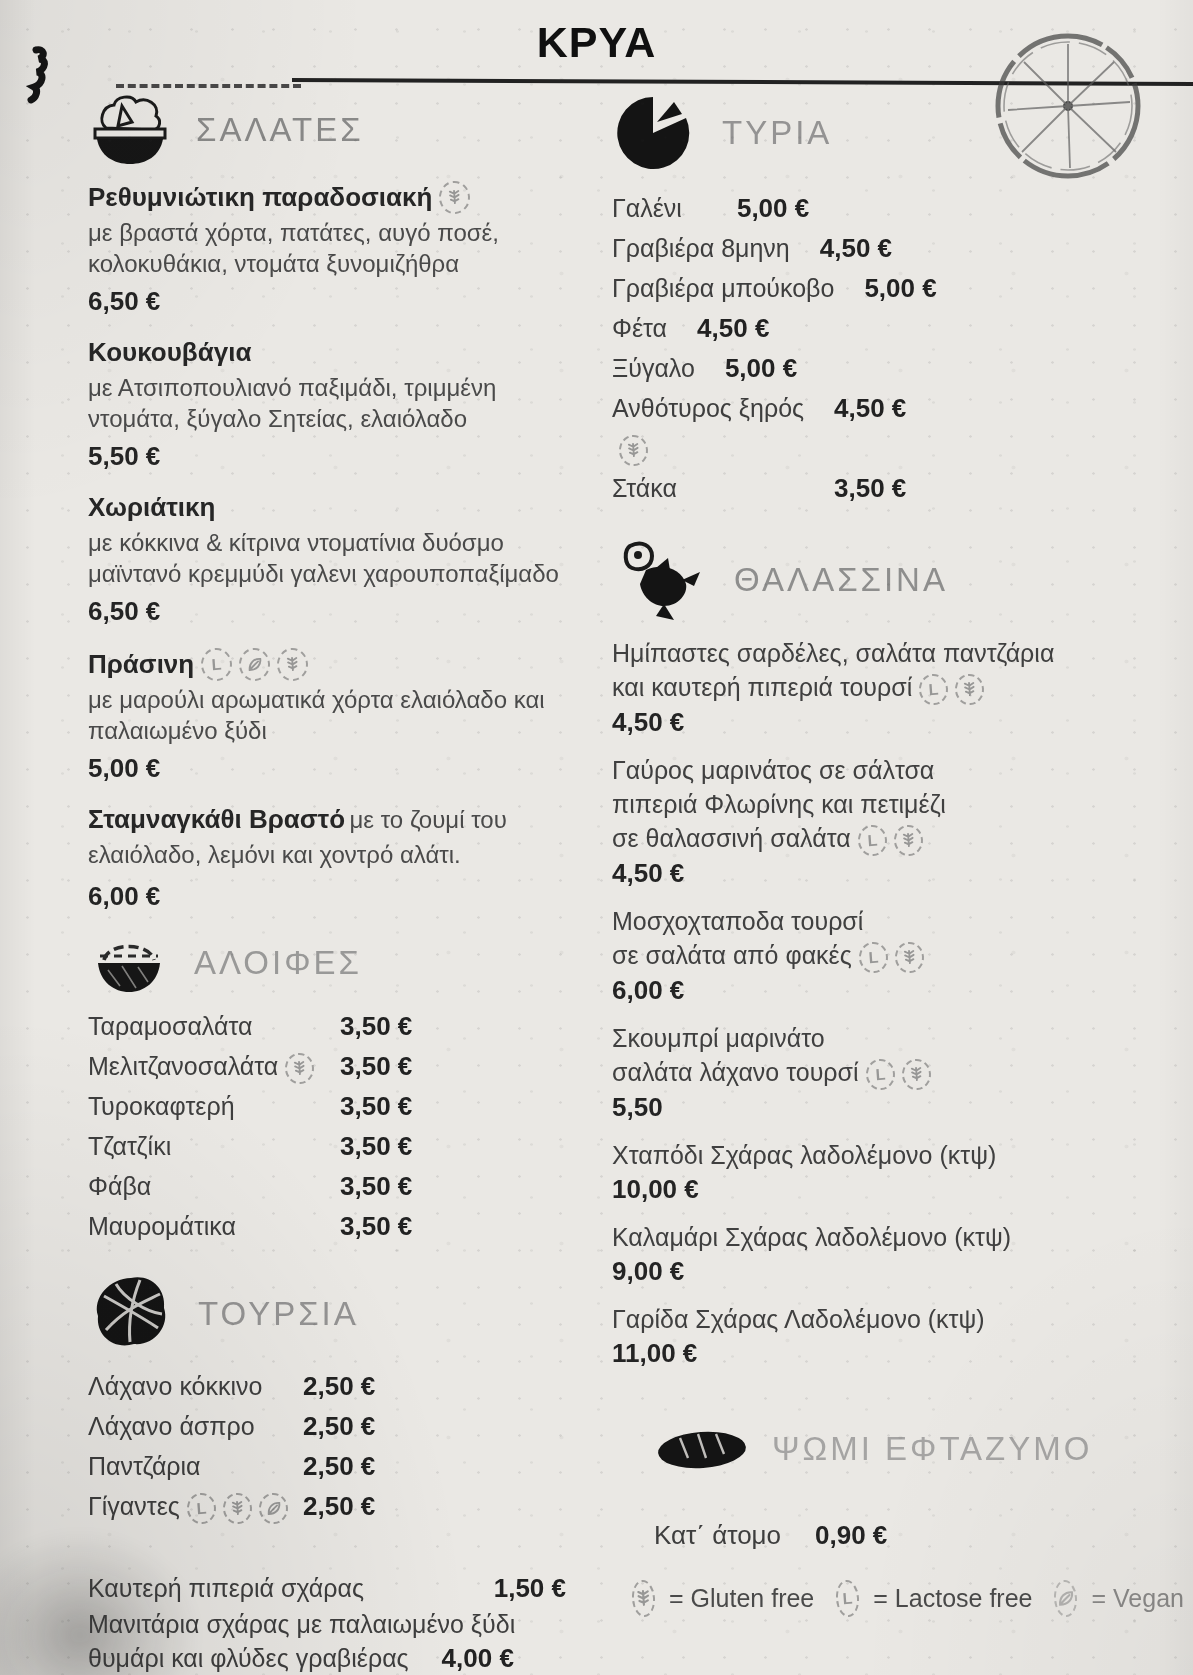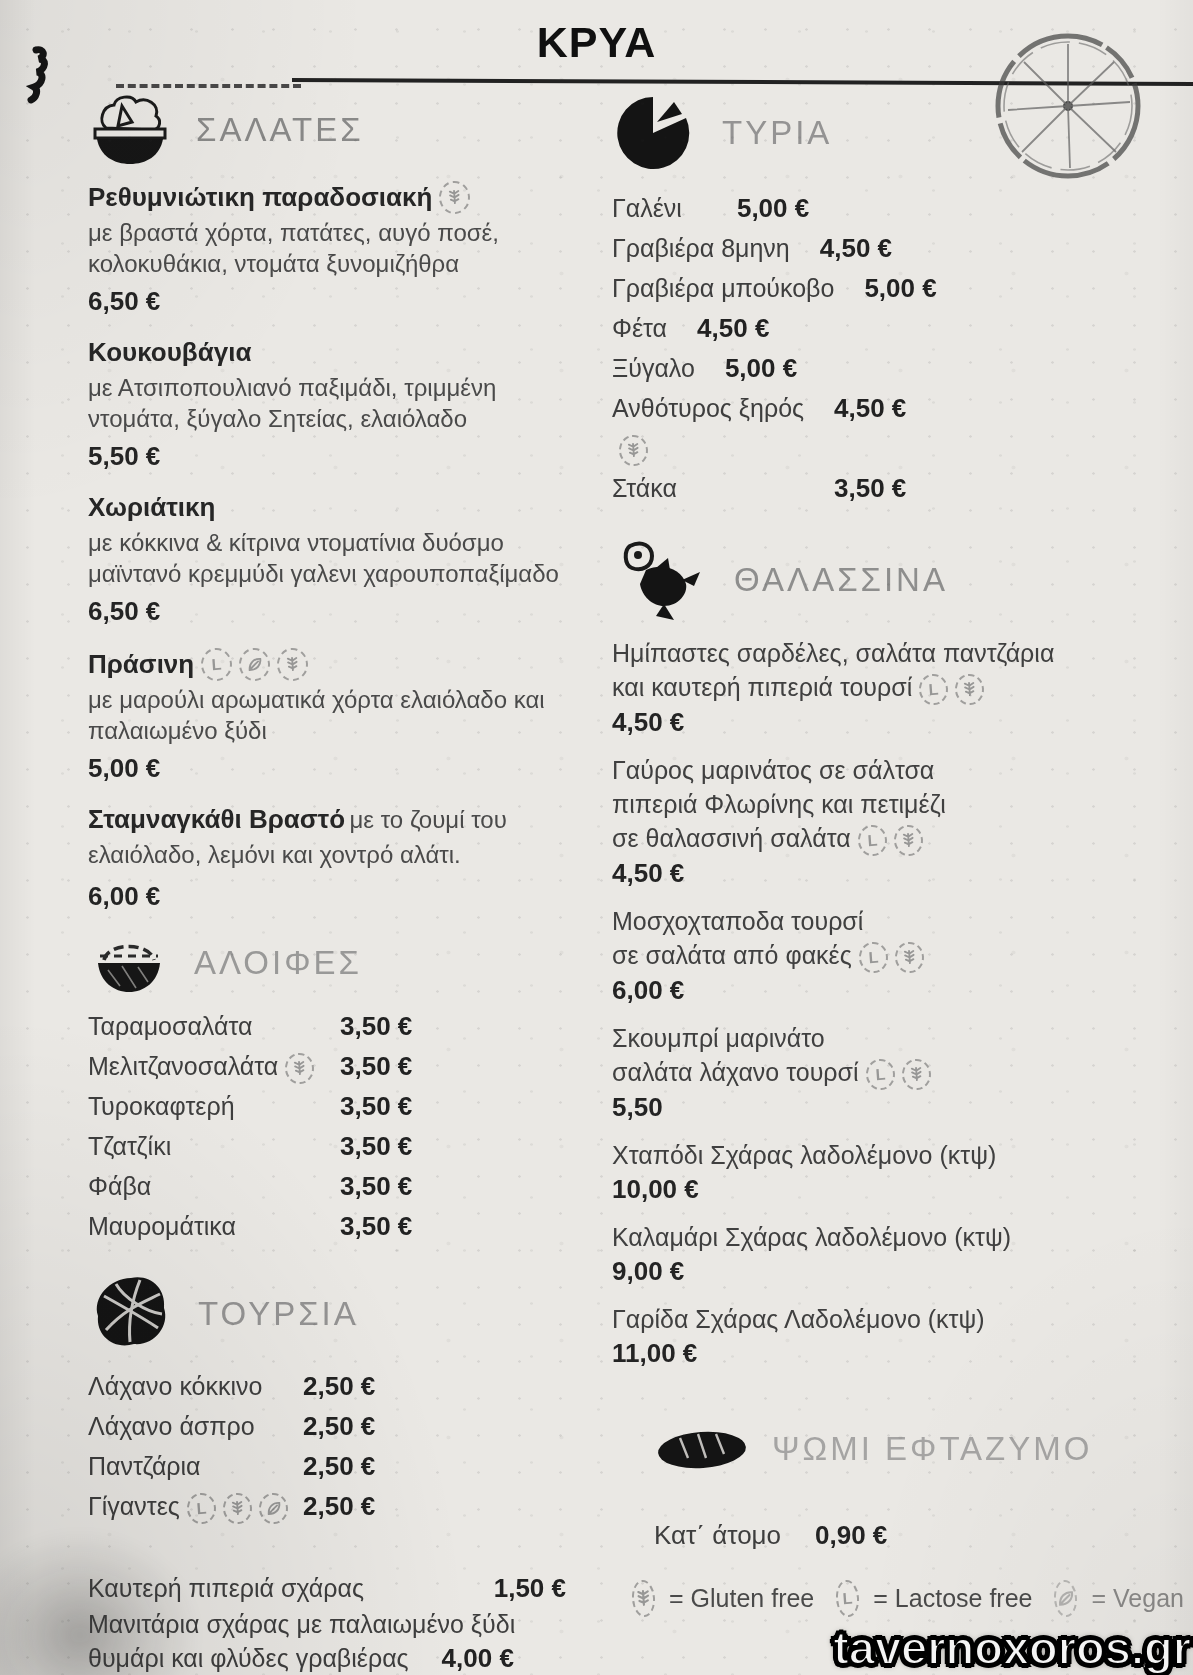--- a/index.html
+++ b/index.html
@@ -418,15 +418,14 @@
     <span class="badge">L</span>
     <span class="lg-label">= Lactose free</span>
     <span class="badge" style="opacity:.5;">
         <svg viewBox="0 0 18 18">
           <use href="#sym-leaf"></use>
         </svg>
       </span>
     <span class="lg-label" style="opacity:.6;">= Vegan</span>
   </div>
 
-  <div class="watermark">tavernoxoros.gr</div>
 
 </div>
 
 </body></html>

